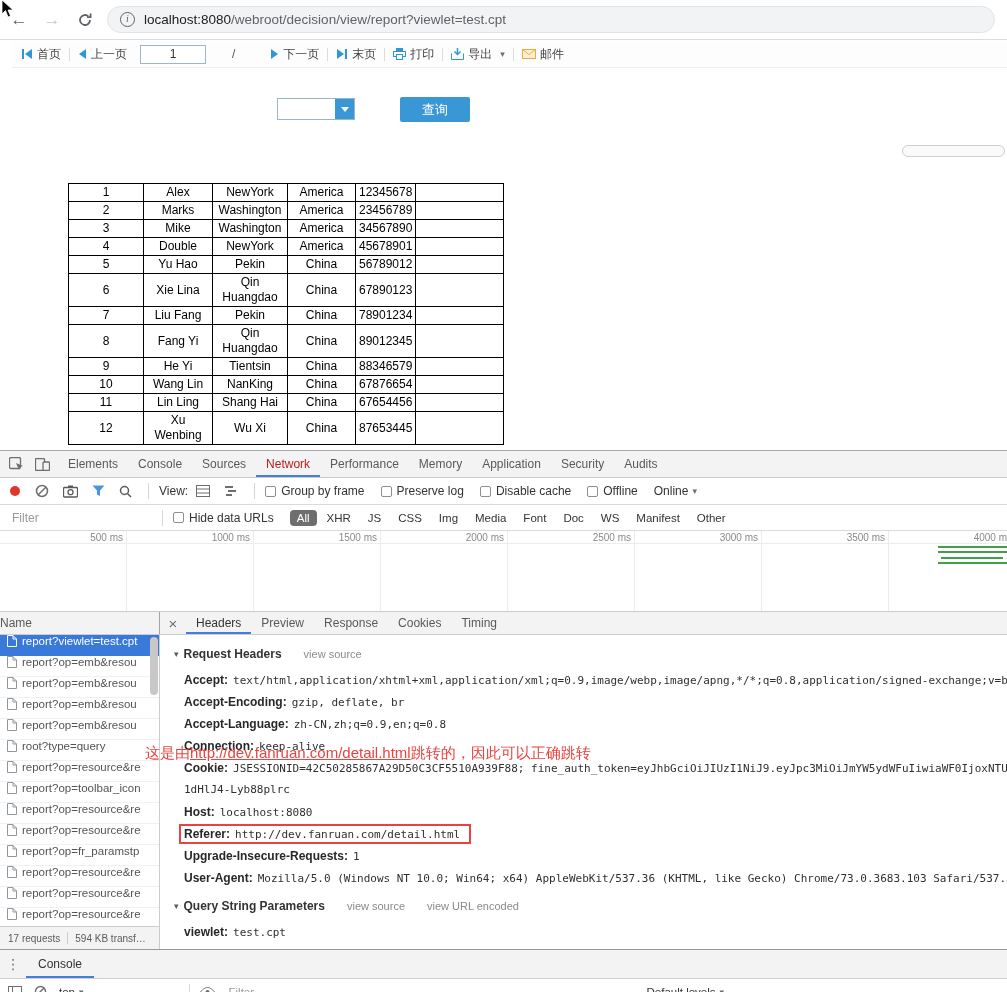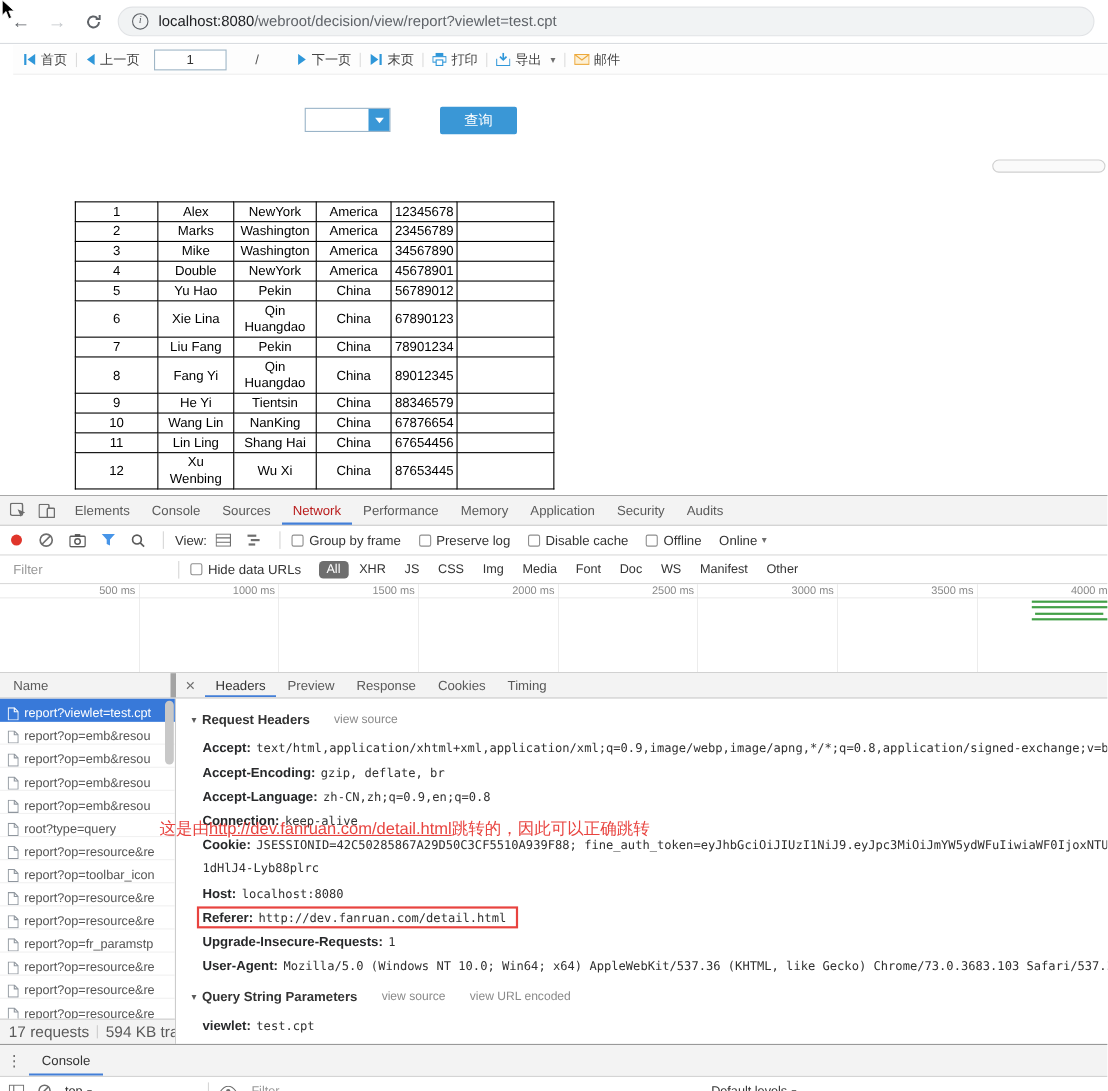--- a/index.html
+++ b/index.html
@@ -91,40 +91,40 @@
   .dt-overview { position:absolute; top:80px; left:0; width:100%; height:81px;
     border-bottom:1px solid #ccc;
     background-image:repeating-linear-gradient(to right, transparent 0px, transparent 126px, #ececec 126px, #ececec 127px); }
   .tick-row { position:relative; height:13px; border-bottom:1px solid #ececec;
     font-size:10px; color:#8a8a8a; }
   .tick { position:absolute; top:1px; width:121px; text-align:right; white-space:nowrap; }
   .wf-bar { position:absolute; height:2px; background:#43a047; }
 
   .dt-splithead { position:absolute; top:161px; left:0; width:100%; height:23px; display:flex;
     background:#f3f3f3; border-bottom:1px solid #ccc; }
-  .sh-left { width:160px; border-right:5px solid #a3a3a3; display:flex; align-items:center;
-    padding-left:12px; color:#5a5a5a; flex:none; }
+  .sh-left { width:160px; border-right:1px solid #a3a3a3; display:flex; align-items:center;
+    padding-left:0; color:#5a5a5a; flex:none; }
   .sh-right { flex:1; display:flex; align-items:stretch; }
   .close-x { width:26px; display:flex; align-items:center; justify-content:center;
     color:#6e6e6e; font-size:15px; }
   .ddt-tab { padding:0 10px; display:flex; align-items:center; color:#5a5a5a; }
   .ddt-tab.active { color:#333; box-shadow:inset 0 -2px 0 #437fd8; }
 
   .dt-main { position:absolute; top:184px; left:0; width:100%; height:314px; display:flex; }
   .dt-left { width:160px; border-right:1px solid #ccc; flex:none; display:flex; flex-direction:column; }
   .req-scroll { flex:1; overflow:hidden; position:relative; }
-  .req-row { height:21px; display:flex; align-items:flex-end; padding-left:7px; font-size:11.5px;
+  .req-row { height:21px; display:flex; align-items:flex-start; padding-left:7px; font-size:11.5px;
     color:#545454; white-space:nowrap; overflow:hidden; border-bottom:1px solid #f1f1f1; }
   .req-row.selected { background:#3879d9; color:#fff; border-bottom-color:#3879d9; }
   .doc-icon { margin-right:5px; display:flex; flex:none; }
   .req-row.selected .doc-icon path { stroke:#fff; fill:transparent; }
   .req-thumb { position:absolute; right:1px; top:2px; width:8px; height:58px;
     background:#c8c8c8; border-radius:4px; }
   .dt-summary { height:23px; border-top:1px solid #ccc; background:#f3f3f3; display:flex;
-    align-items:center; font-size:14px; color:#5a5a5a; padding-left:8px;
+    align-items:center; font-size:10px; color:#5a5a5a; padding-left:8px;
     white-space:nowrap; overflow:hidden; flex:none; }
   .sum-sep { width:1px; height:12px; background:#ccc; margin:0 7px; flex:none; }
 
   .dt-detail { flex:1; overflow:hidden; padding:8px 0 0 14px; position:relative; }
   .sec-title { display:flex; align-items:center; height:22px; font-weight:bold; color:#333; }
   .sec-title.q { margin-top:6px; }
   .tri { font-size:9px; color:#5a5a5a; margin-right:5px; font-weight:normal; }
   .view-src { font-weight:normal; font-size:11px; color:#8a8a8a; margin-left:22px; }
   .hdr-rows { margin-left:10px; margin-top:4px; }
   .hdr-row { height:22px; line-height:22px; white-space:nowrap; overflow:hidden; position:relative; }

